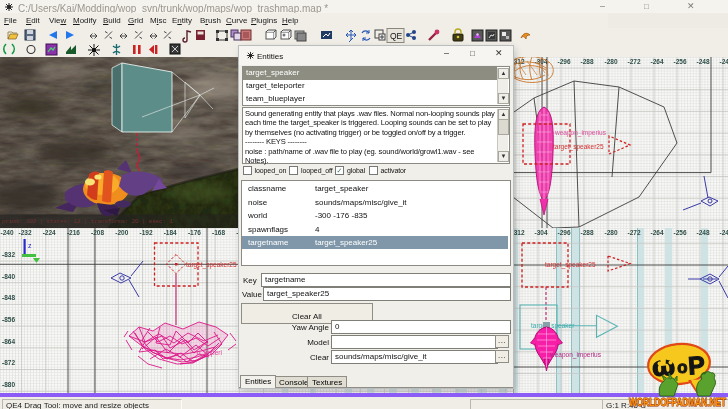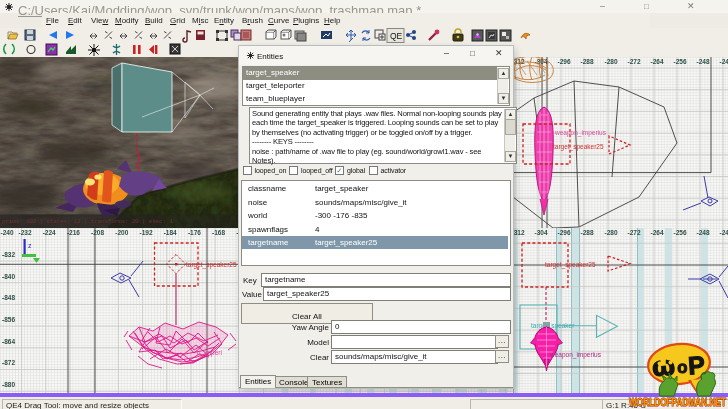--- a/index.html
+++ b/index.html
@@ -1,20 +1,20 @@
 <!DOCTYPE html>
 <html><head><meta charset="utf-8">
 <style>
 html,body{margin:0;padding:0;}
 body{width:728px;height:409px;position:relative;overflow:hidden;
   font-family:"Liberation Sans",sans-serif;background:#edebe4;}
 .abs{position:absolute;}
 #titlebar{left:0;top:0;width:728px;height:13px;background:#f5f3ee;}
-#titletext{left:18px;top:3px;font-size:13px;color:#9a968e;text-decoration:underline;}
-#menubar{left:0;top:13px;width:608px;height:15px;background:#f0eee7;font-size:8px;color:#1a1a1a;margin-left:42px;}
+#titletext{left:18px;top:3px;font-size:10px;color:#9a968e;text-decoration:underline;}
+#menubar{left:0;top:13px;width:608px;height:15px;background:#f0eee7;font-size:8px;color:#1a1a1a;}
 #menubar span{position:absolute;top:3px;}
 #toolbar1{left:0;top:28px;width:728px;height:15px;background:#f0eee7;}
 #toolbar2{left:0;top:43px;width:728px;height:14px;background:#f0eee7;border-bottom:1px solid #d8d5cc;}
 #cam{left:0;top:57px;width:242px;height:171px;background:#6e675e;overflow:hidden;}
 #gridLB{left:0;top:228px;width:513px;height:165px;background:#f8f8f7;}
 #gridRT{left:513px;top:57px;width:215px;height:171px;background:#f8f8f7;}
 #gridRB{left:513px;top:228px;width:215px;height:165px;background:#f8f8f7;}
 #statusbar{left:0;top:393px;width:728px;height:16px;background:#efede6;border-top:4px solid #8b5cf6;font-size:8px;color:#222;}
 .sect{position:absolute;top:2px;height:11px;border:1px solid #b9b6ad;border-bottom-color:#fcfbf8;border-right-color:#fcfbf8;padding:1px 3px 0 3px;}
 #dlg{left:239px;top:46px;width:274px;height:342px;background:#f1efe9;
@@ -542,21 +542,21 @@
  <div class="inset" style="left:3px;top:20px;width:266px;height:38px;">
   <div class="abs" style="left:0;top:0;width:254px;height:12.5px;background:#8d8d81;color:#fff;font-size:8px;padding:1px 0 0 3px;box-sizing:border-box">target_speaker</div>
   <div class="abs" style="left:3px;top:14px;font-size:8px;color:#111">target_teleporter</div>
   <div class="abs" style="left:3px;top:27px;font-size:8px;color:#111">team_blueplayer</div>
   <div class="sb">
         <div class="sbb" style="top:0">▲</div>
         <div class="sbb" style="bottom:0;top:auto">▼</div>
       </div>
  </div>
 
- <div class="inset" style="left:10px;top:61px;width:266px;height:55px;font-size:7.6px;line-height:9.4px;color:#111;">
+ <div class="inset" style="left:3px;top:61px;width:266px;height:55px;font-size:7.6px;line-height:9.4px;color:#111;">
   <div style="padding:1px 12px 0 2px;letter-spacing:-0.15px">Sound generating entity that plays .wav files. Normal non-looping sounds play each time the target_speaker is triggered. Looping sounds can be set to play by themselves (no activating trigger) or be toggled on/off by a trigger.<br>-------- KEYS --------<br>noise : path/name of .wav file to play (eg. sound/world/growl1.wav - see Notes).</div>
   <div class="sb">
         <div class="sbb" style="top:0">▲</div>
         <div class="abs" style="left:0;top:10px;width:9px;height:14px;background:#dcd9d0;border:1px solid #a9a79e"></div>
         <div class="sbb" style="bottom:0;top:auto">▼</div>
       </div>
  </div>
 
  <div class="abs" style="left:0;top:119px;width:274px;height:12px;font-size:7px;color:#111;letter-spacing:-0.1px">
   <span class="cb" style="left:3.5px"></span>

